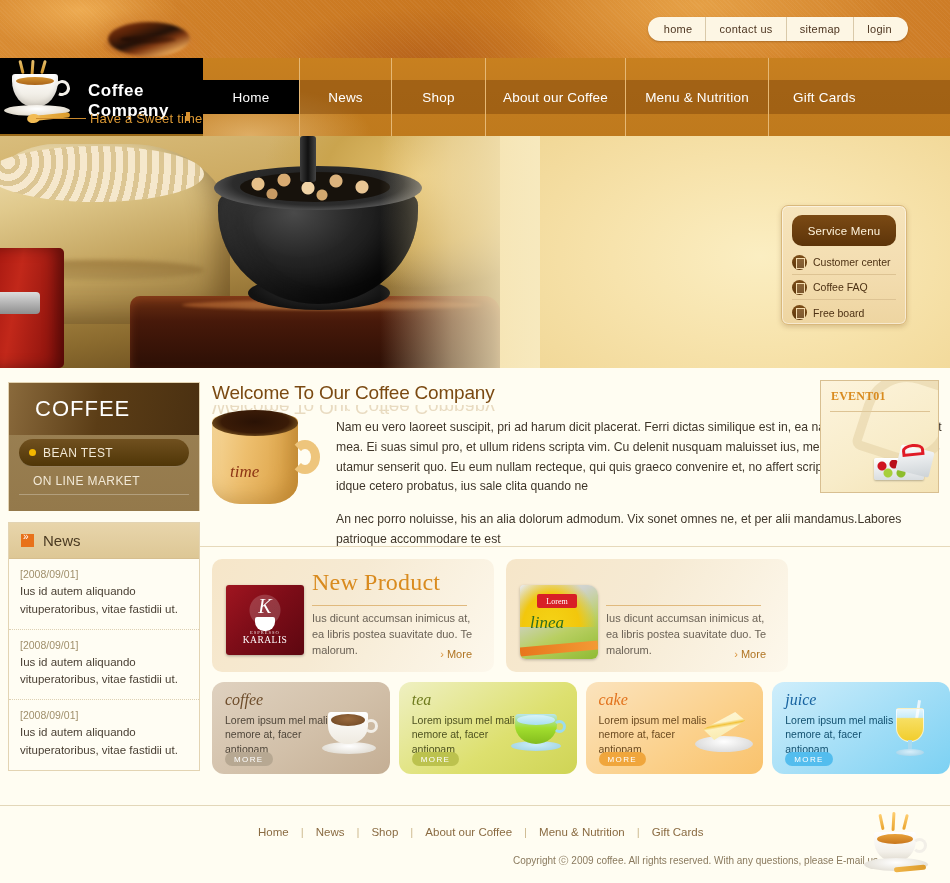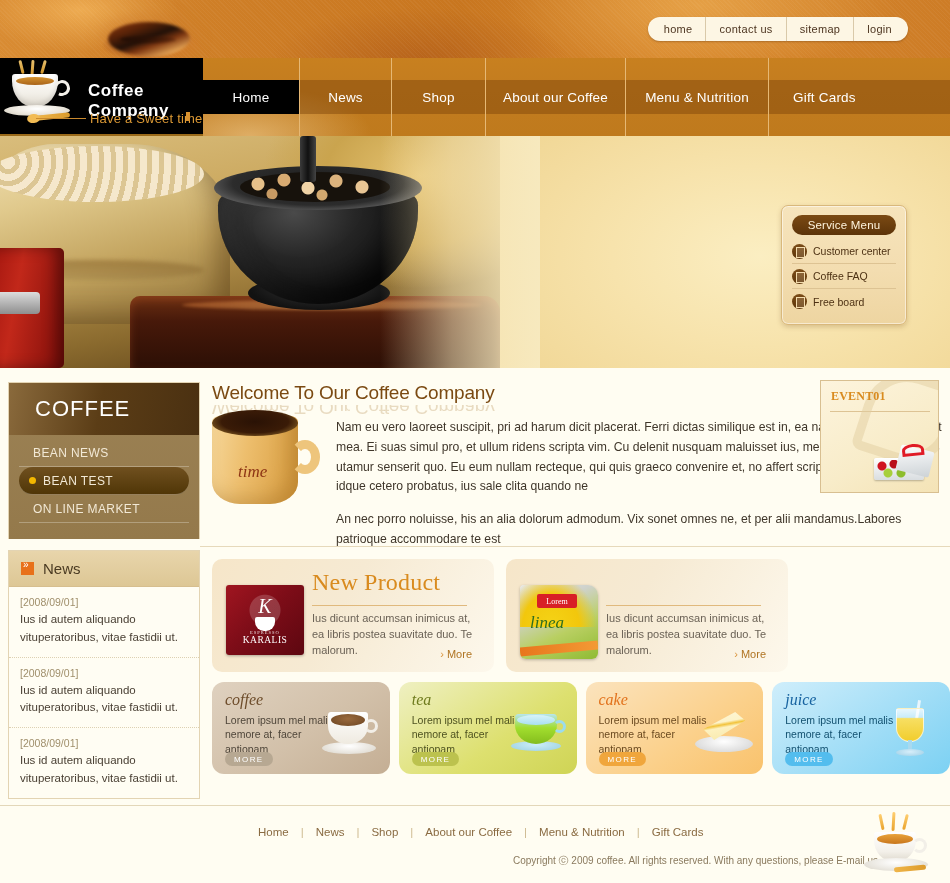--- a/index.html
+++ b/index.html
@@ -239,21 +239,21 @@
 
   
   .svcmenu {
     position: absolute; left: 781px; top: 205px; width: 126px; height: 120px;
     background: linear-gradient(180deg, #f6e4bc 0%, #f3ddb0 55%, #eed5a1 100%);
     border: 1px solid #d9b87c; border-radius: 7px;
     box-shadow: 0 2px 5px rgba(120,80,30,.25), inset 0 0 0 1px rgba(255,255,255,.5);
     padding: 9px 10px 0 10px;
   }
   .svcmenu .title {
-    height: 20px; border-radius: 10px;
+    height: 31px; border-radius: 10px;
     background: linear-gradient(180deg, #7b4a14 0%, #5d3409 100%);
     color: #fff4dd; font-size: 11.5px; display: flex; align-items: center; justify-content: center;
     letter-spacing: .2px; margin-bottom: 4px;
   }
   .svcmenu .row {
     display: flex; align-items: center; height: 25px;
     border-bottom: 1px solid #dcc characters; border-bottom: 1px solid #ddc393;
   }
   .svcmenu .row:last-child { border-bottom: none; }
   .svcmenu .ico {
@@ -337,21 +337,21 @@
   .welcome .mug .top {
     position: absolute; left: 4px; top: 0; width: 86px; height: 26px;
     border-radius: 50%;
     background: radial-gradient(ellipse at 50% 45%, #2a1205 0%, #3a1b07 55%, #7a5520 78%, #fdf6e6 92%);
   }
   .welcome .mug .handle {
     position: absolute; left: 82px; top: 30px; width: 30px; height: 34px;
     border: 9px solid #eec57c; border-left-color: transparent; border-radius: 50%;
   }
   .welcome .mug .word {
-    position: absolute; left: 30px; top: 52px; font-family: "Liberation Serif", serif;
+    position: absolute; left: 22px; top: 52px; font-family: "Liberation Serif", serif;
     font-size: 17px; color: #8d3414; font-style: italic;
   }
   .welcome p {
     margin-left: 124px; font-size: 12.2px; color: #3f362a; line-height: 1.62;
     padding-right: 6px;
   }
   .welcome p.second { margin-top: 13px; }
   .divider { height: 1px; background: #e6d9bb; margin: 0 0 0 0; }
 
   
@@ -709,23 +709,20 @@
 
   <div class="bodywrap">
 
     <div class="leftcol">
 
       <div class="catbox">
         <div class="chead">
           <span>COFFEE</span>
         </div>
         <div class="catlist">
-          <a href="#">
-            <span>BEAN NEWS</span>
-          </a>
           <a href="#" class="active">
             <span class="dot"></span>
             <span>BEAN TEST</span>
           </a>
           <a href="#">
             <span>ON LINE MARKET</span>
           </a>
         </div>
       </div>
 

